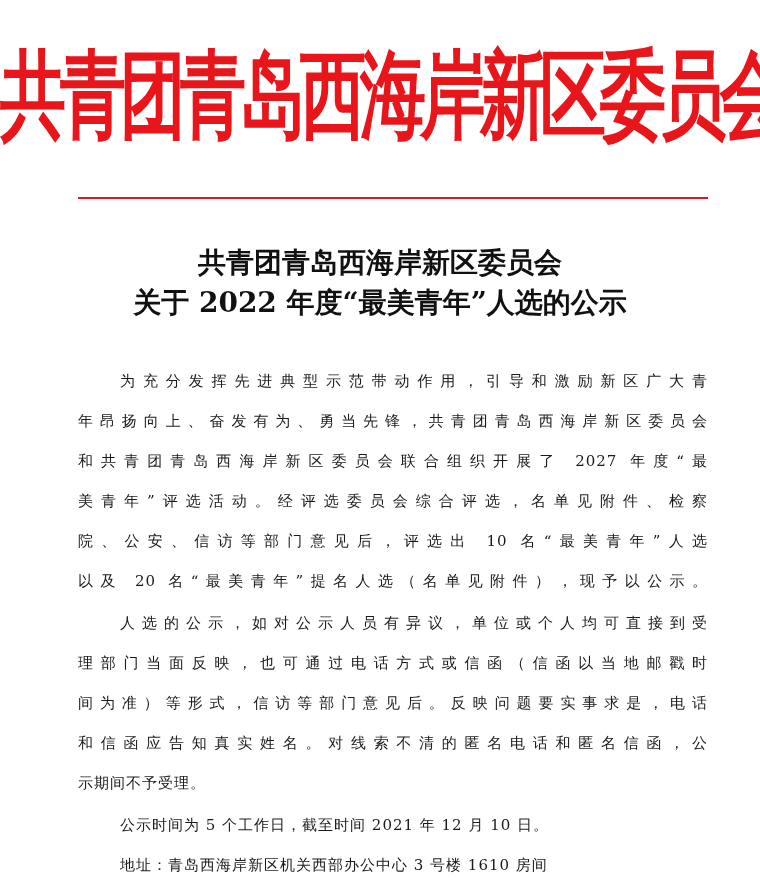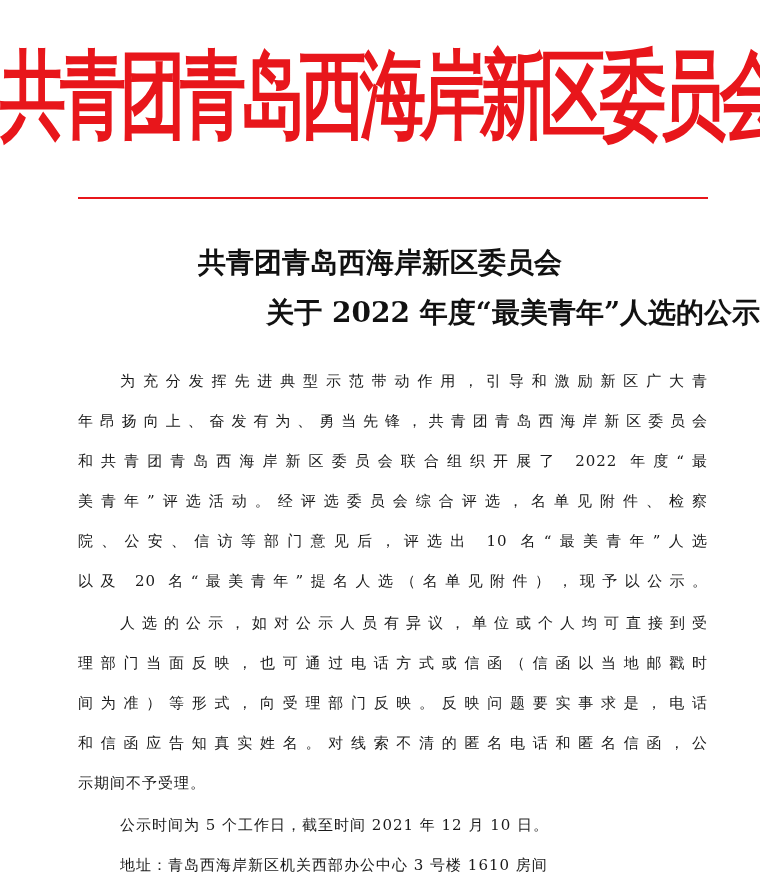--- a/index.html
+++ b/index.html
@@ -49,21 +49,21 @@
       width: 760px;
       text-align: center;
       font-family: "DejaVu Serif", "Liberation Serif", serif;
       font-weight: bold;
       font-size: 28px;
       color: #111111;
       white-space: nowrap;
       letter-spacing: 0px;
     }
     .title-1 { top: 244px; }
-    .title-2 { top: 294px; text-align: right; }
+    .title-2 { top: 284px; }
     .body-text {
       position: absolute;
       left: 78px;
       width: 630px;
       font-family: "DejaVu Serif", "Liberation Serif", serif;
       font-size: 15px;
       color: #1a1a1a;
       white-space: nowrap;
       text-align: justify;
       text-align-last: justify;
@@ -80,26 +80,26 @@
     <span class="masthead-text">共青团青岛西海岸新区委员会</span>
   </div>
 
   <div class="rule"></div>
 
   <div class="title title-1">共青团青岛西海岸新区委员会</div>
   <div class="title title-2">关于 2022 年度“最美青年”人选的公示</div>
 
   <div class="body-text indent" style="top:372px;">为充分发挥先进典型示范带动作用，引导和激励新区广大青</div>
   <div class="body-text" style="top:412px;">年昂扬向上、奋发有为、勇当先锋，共青团青岛西海岸新区委员会</div>
-  <div class="body-text" style="top:452px;">和共青团青岛西海岸新区委员会联合组织开展了 2022 年度“最</div>
+  <div class="body-text" style="top:452px;">和共青团青岛西海岸新区委员会联合组织开展了 2027 年度“最</div>
   <div class="body-text" style="top:492px;">美青年”评选活动。经评选委员会综合评选，名单见附件、检察</div>
   <div class="body-text" style="top:532px;">院、公安、信访等部门意见后，评选出 10 名“最美青年”人选</div>
   <div class="body-text" style="top:572px;">以及 20 名“最美青年”提名人选（名单见附件），现予以公示。</div>
 
   <div class="body-text indent" style="top:614px;">人选的公示，如对公示人员有异议，单位或个人均可直接到受</div>
   <div class="body-text" style="top:654px;">理部门当面反映，也可通过电话方式或信函（信函以当地邮戳时</div>
-  <div class="body-text" style="top:694px;">间为准）等形式，向受理部门反映。反映问题要实事求是，电话</div>
+  <div class="body-text" style="top:694px;">间为准）等形式，信访等部门意见后。反映问题要实事求是，电话</div>
   <div class="body-text" style="top:734px;">和信函应告知真实姓名。对线索不清的匿名电话和匿名信函，公</div>
   <div class="body-text last" style="top:774px;">示期间不予受理。</div>
 
   <div class="body-text indent last" style="top:816px;">公示时间为 5 个工作日，截至时间 2021 年 12 月 10 日。</div>
   <div class="body-text indent last" style="top:856px;">地址：青岛西海岸新区机关西部办公中心 3 号楼 1610 房间</div>
 </div>
 
 </body></html>

